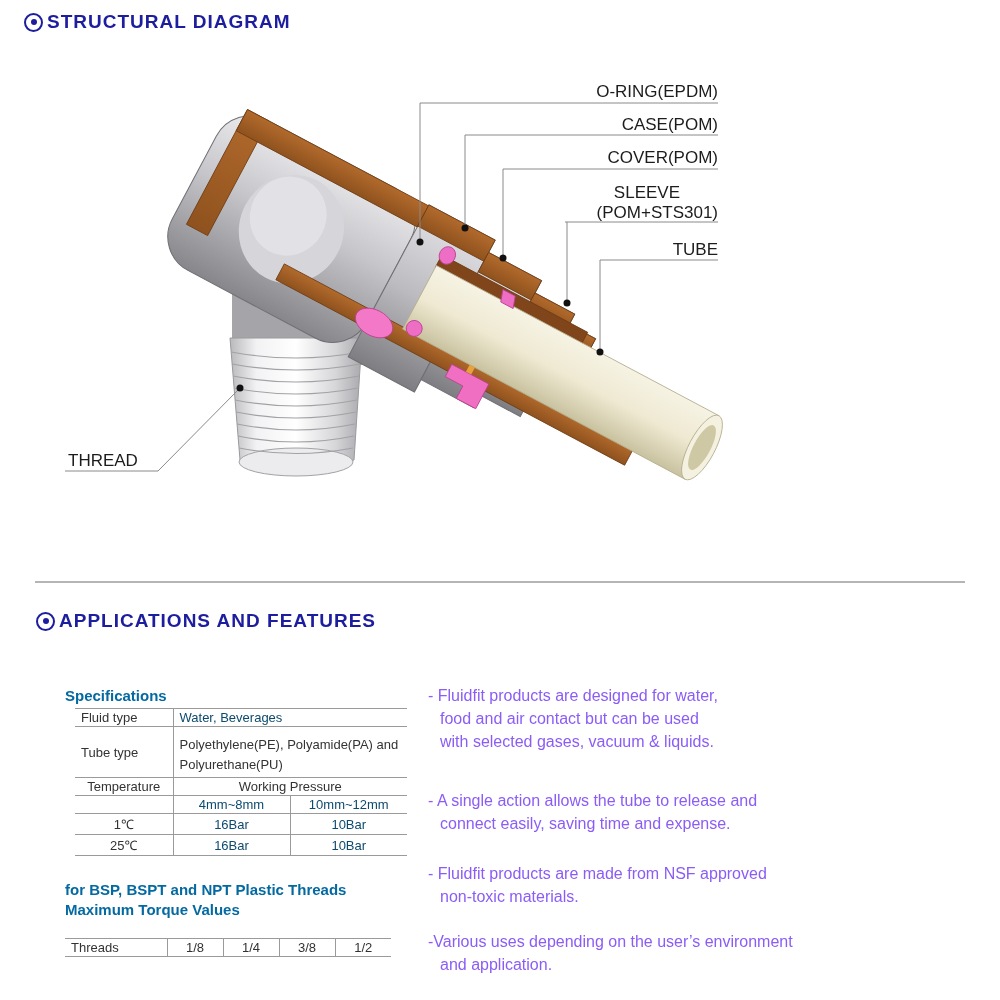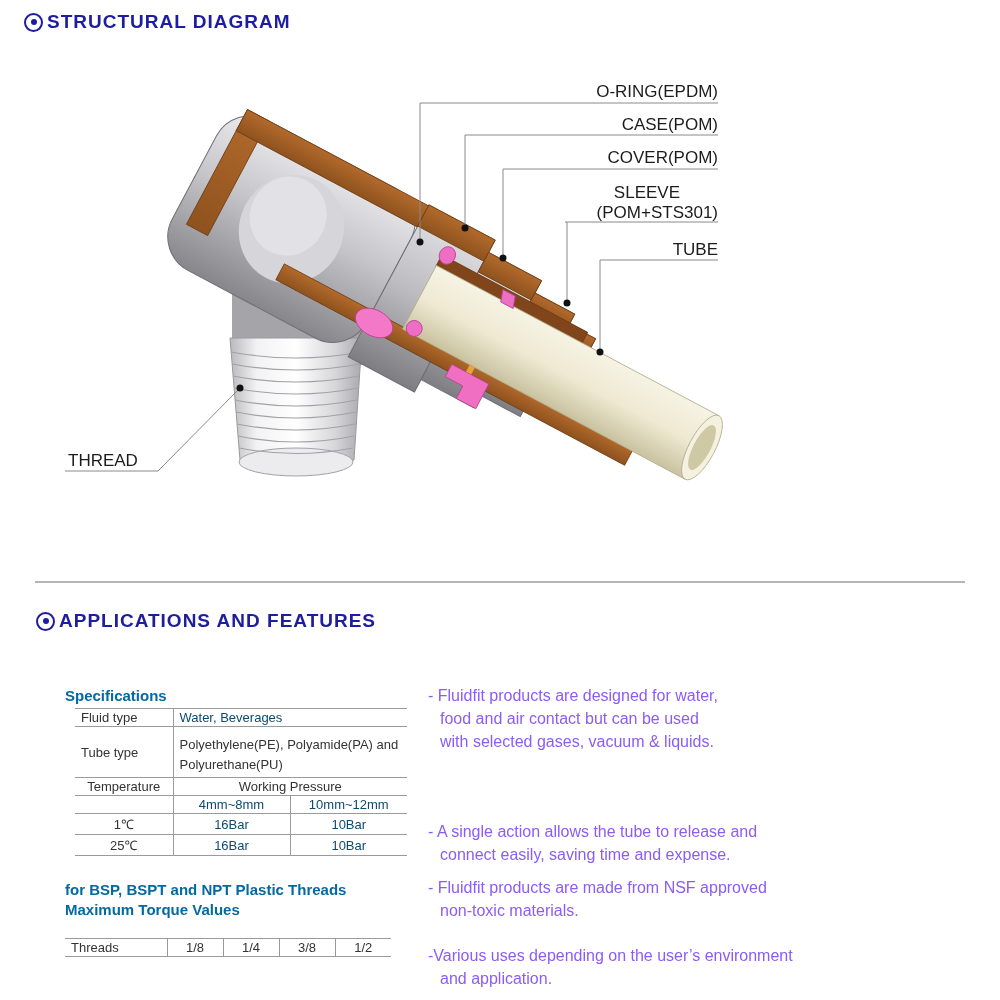--- a/index.html
+++ b/index.html
@@ -35,22 +35,22 @@
   .torq col.t1{width:102px;}
   .torq col.tn{width:56px;}
   .torq td + td{border-left:1.5px solid #9a9a9a;}
   .center{text-align:center;}
   .blue{color:#0c4a6e;}
   .dark{color:#333;}
 
   
   .features{font-size:16px;color:#8b5cf6;line-height:23px;width:560px;}
   .features p{margin:0;}
-  .features .m1{margin-top:67px;}
-  .features .m2{margin-top:10px;}
+  .features .m1{margin-top:36px;}
+  .features .m2{margin-top:27px;}
   .features .m3{margin-top:22px;}
   .features span{display:block;}
   .features span.cont{padding-left:12px;}
 
   svg text{font-family:"Liberation Sans",sans-serif;}
   .lab{font-size:17px;fill:#1c1c1c;}
 </style>
 </head>
 <body>
 

